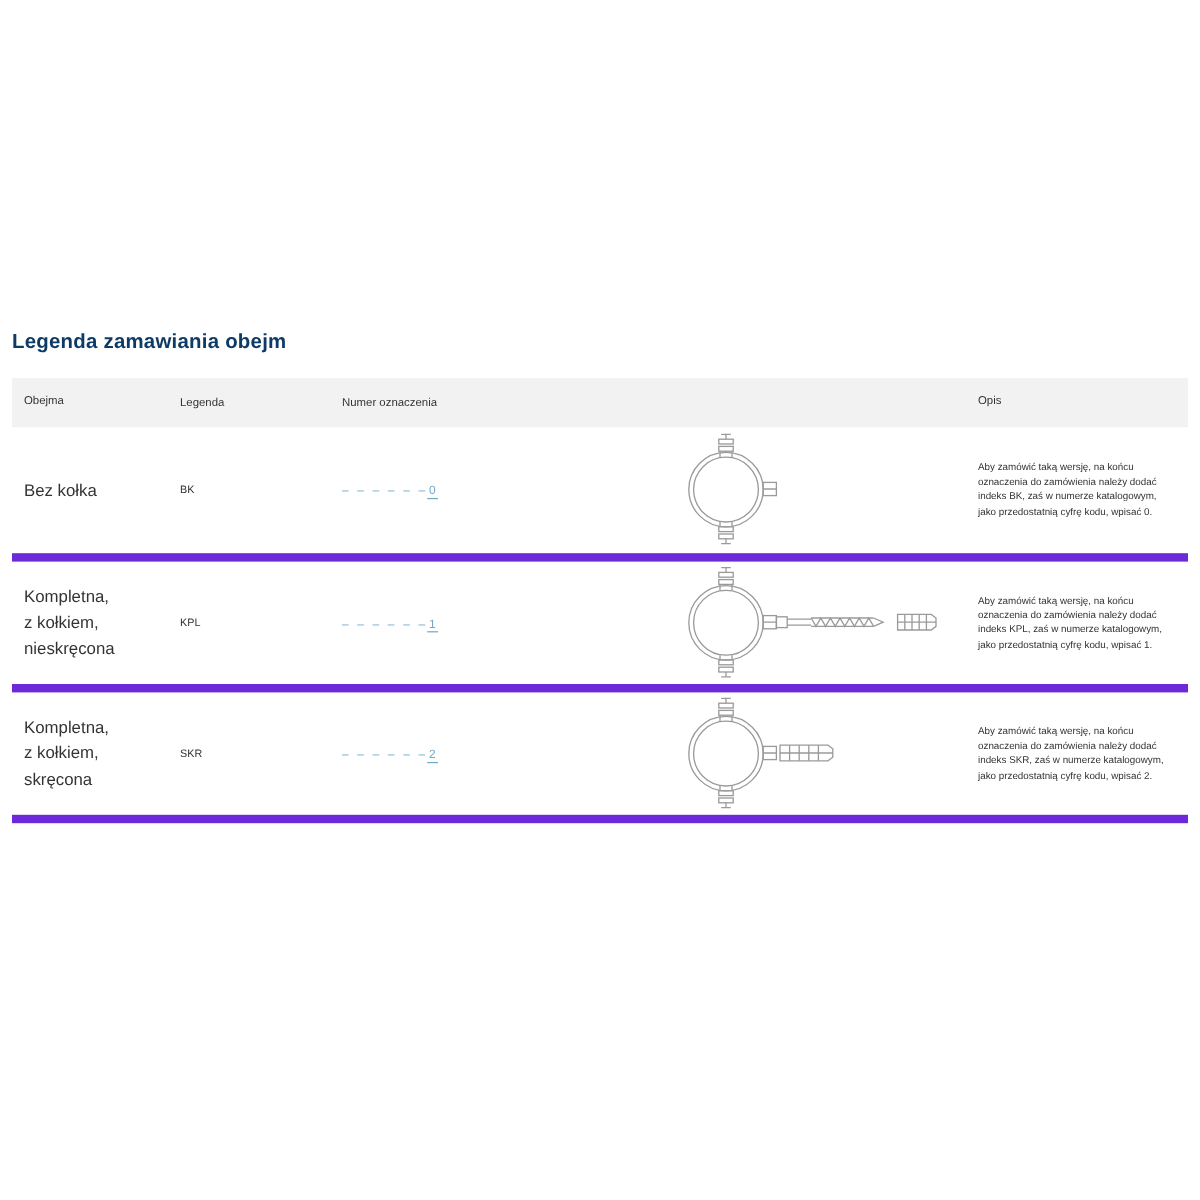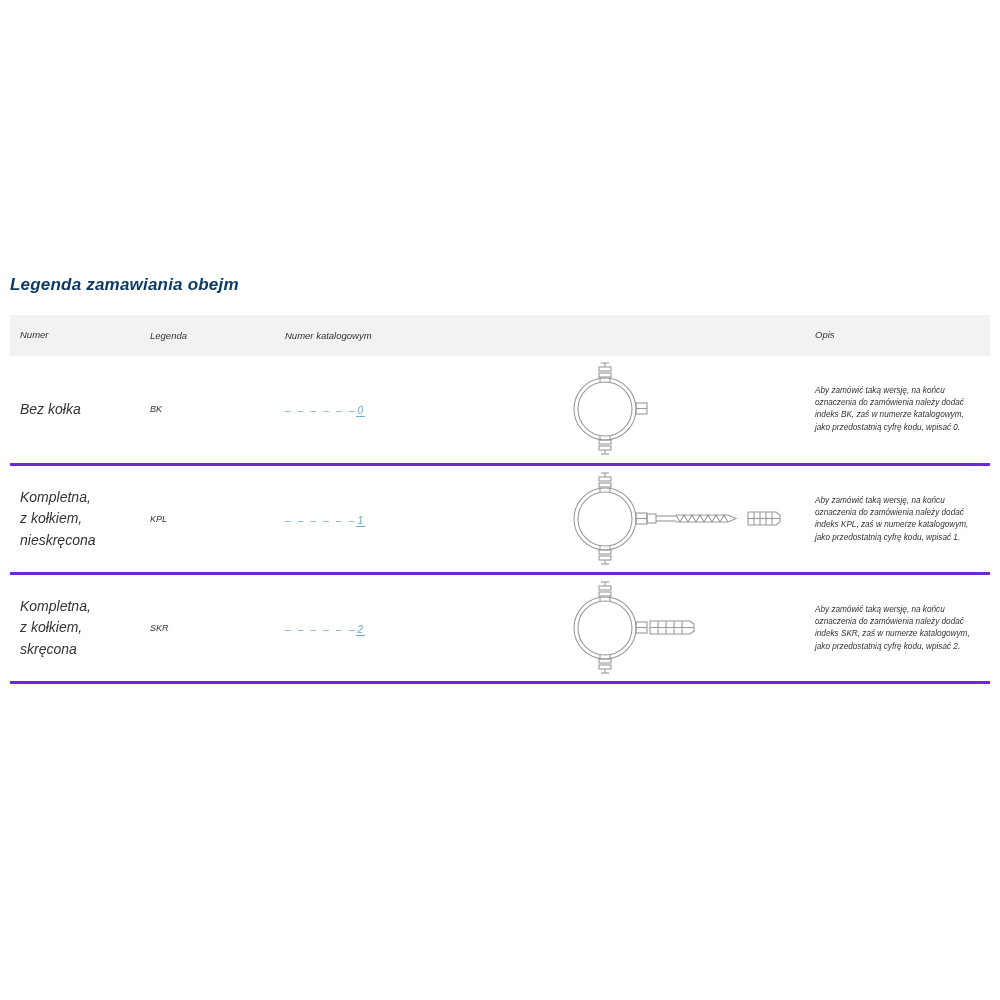--- a/index.html
+++ b/index.html
@@ -10,21 +10,20 @@
     height: 1000px;
     background: #ffffff;
     font-family: "Liberation Sans", sans-serif;
     color: #222;
   }
   .page {
     position: relative;
     width: 1000px;
     height: 1000px;
     background: #fff;
-    font-style: italic;
   }
   .content {
     position: absolute;
     left: 10px;
     top: 275px;
     width: 980px;
   }
   .title {
     font-size: 17px;
     font-weight: bold;
@@ -43,21 +42,21 @@
     font-size: 9.5px;
     font-weight: normal;
     color: #333;
     text-align: left;
     padding: 13px 0 13px 0;
     height: 36px;
     vertical-align: middle;
     border: none;
   }
   table.legend tbody td {
-    border-bottom: 3px solid #6d28d9;
+    border-bottom: 7px solid #6d28d9;
     vertical-align: middle;
     padding: 0;
     height: 109px;
   }
   table.legend tbody tr:first-child td { border-top: none; }
   .c-obejma { width: 140px; padding-left: 10px !important; font-size: 14px; color: #333; line-height: 1.55; }
   .c-indeks { width: 135px; font-size: 9px; color: #333; }
   .c-numer  { width: 200px; }
   .c-img    { width: 330px; text-align: center; }
   .c-opis   { width: 175px; font-size: 8.2px; color: #333; line-height: 1.5; padding-right: 10px !important; margin-left: 48px; }
@@ -93,23 +92,23 @@
 <body>
 
 <div class="page">
   <div class="content">
 
     <h1 class="title">Legenda zamawiania obejm</h1>
 
     <table class="legend">
       <thead>
         <tr>
-          <th class="h-obejma c-obejma">Numer</th>
+          <th class="h-obejma c-obejma">Obejma</th>
           <th class="h-indeks c-indeks">Legenda</th>
-          <th class="h-numer c-numer">Numer katalogowym</th>
+          <th class="h-numer c-numer">Numer oznaczenia</th>
           <th class="c-img"></th>
           <th class="h-opis c-opis">Opis</th>
         </tr>
       </thead>
       <tbody>
 
         <tr>
           <td class="c-obejma multiline">Bez kołka</td>
           <td class="c-indeks">BK</td>
           <td class="c-numer">

